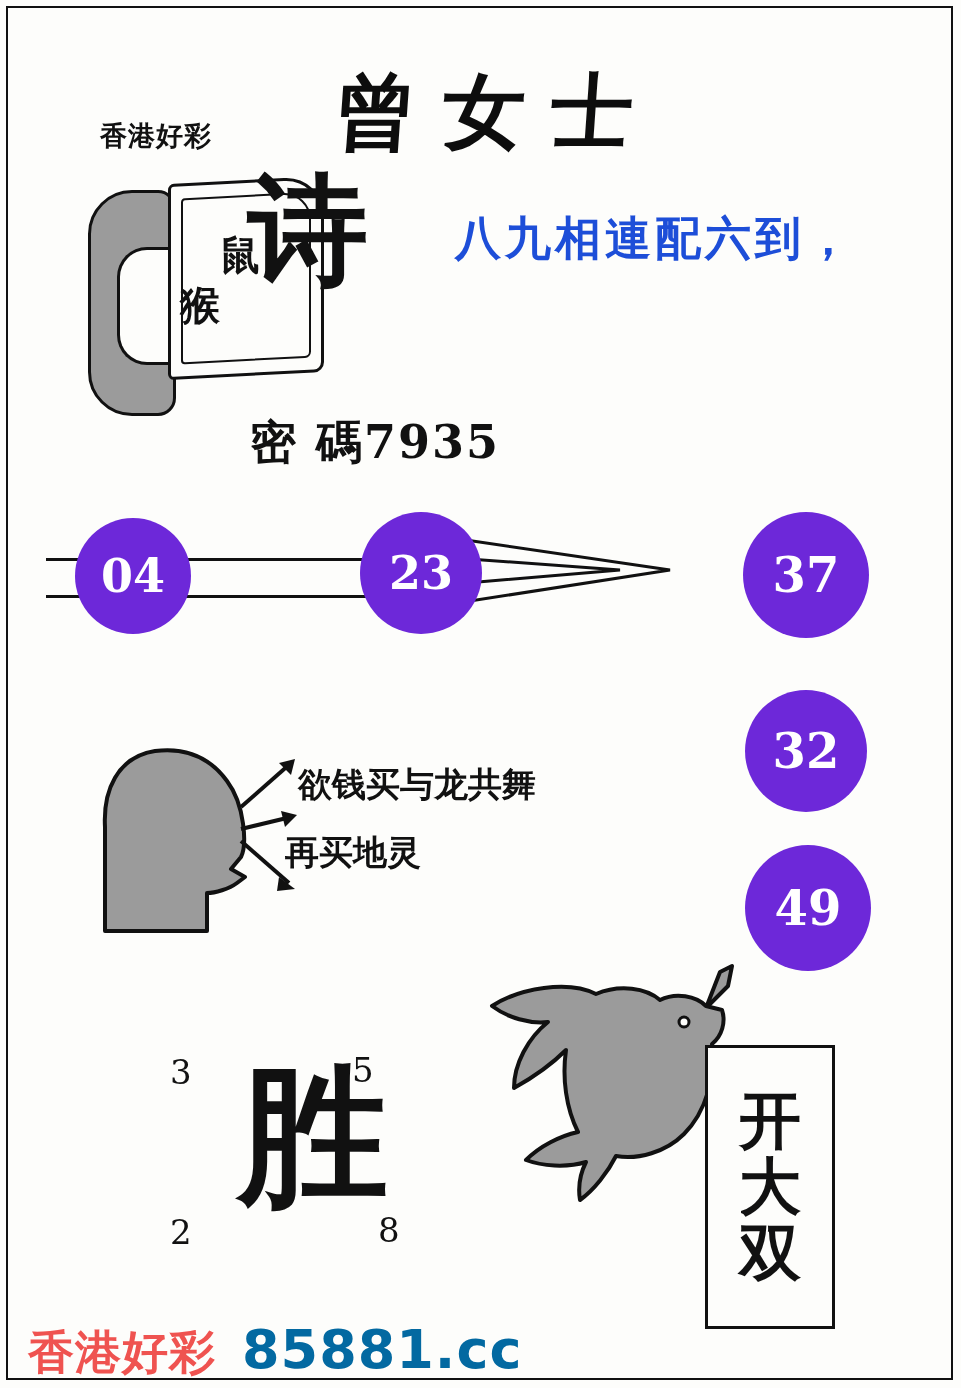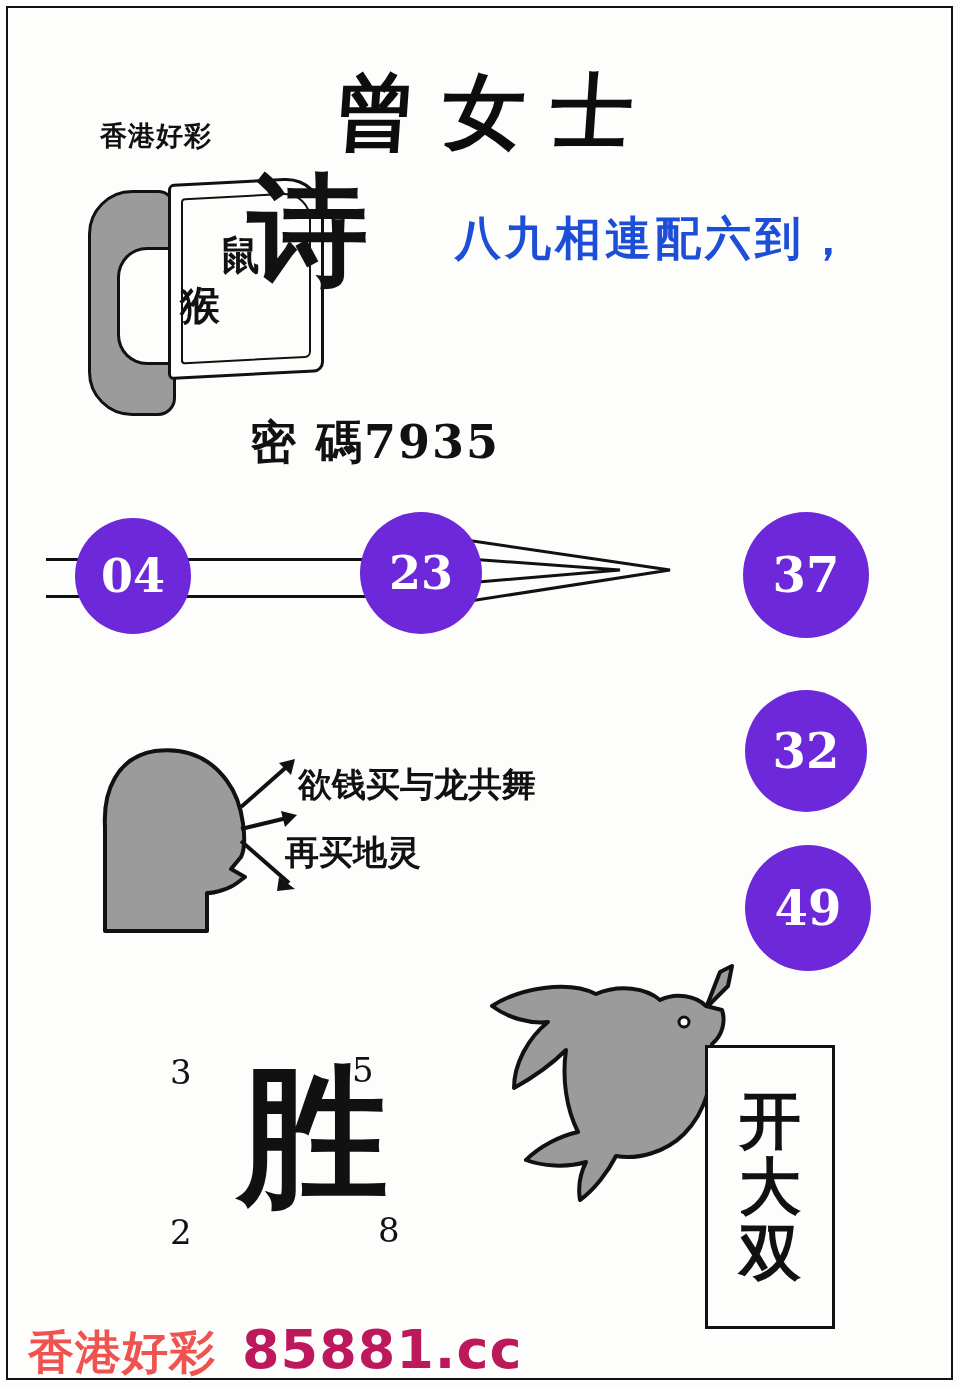--- a/index.html
+++ b/index.html
@@ -289,21 +289,21 @@
     font-family: "DejaVu Sans", sans-serif;
     font-size: 46px;
     font-weight: 700;
     color: #ef5350;
     letter-spacing: 1px;
   }
   .footer-url {
     font-family: "DejaVu Sans", sans-serif;
     font-size: 54px;
     font-weight: 700;
-    color: #be185d;
+    color: #0369a1;
     margin-left: 26px;
     letter-spacing: 1px;
   }
 </style>
 </head>
 <body>
 
 <div class="page">
   <div class="border-frame"></div>
 

